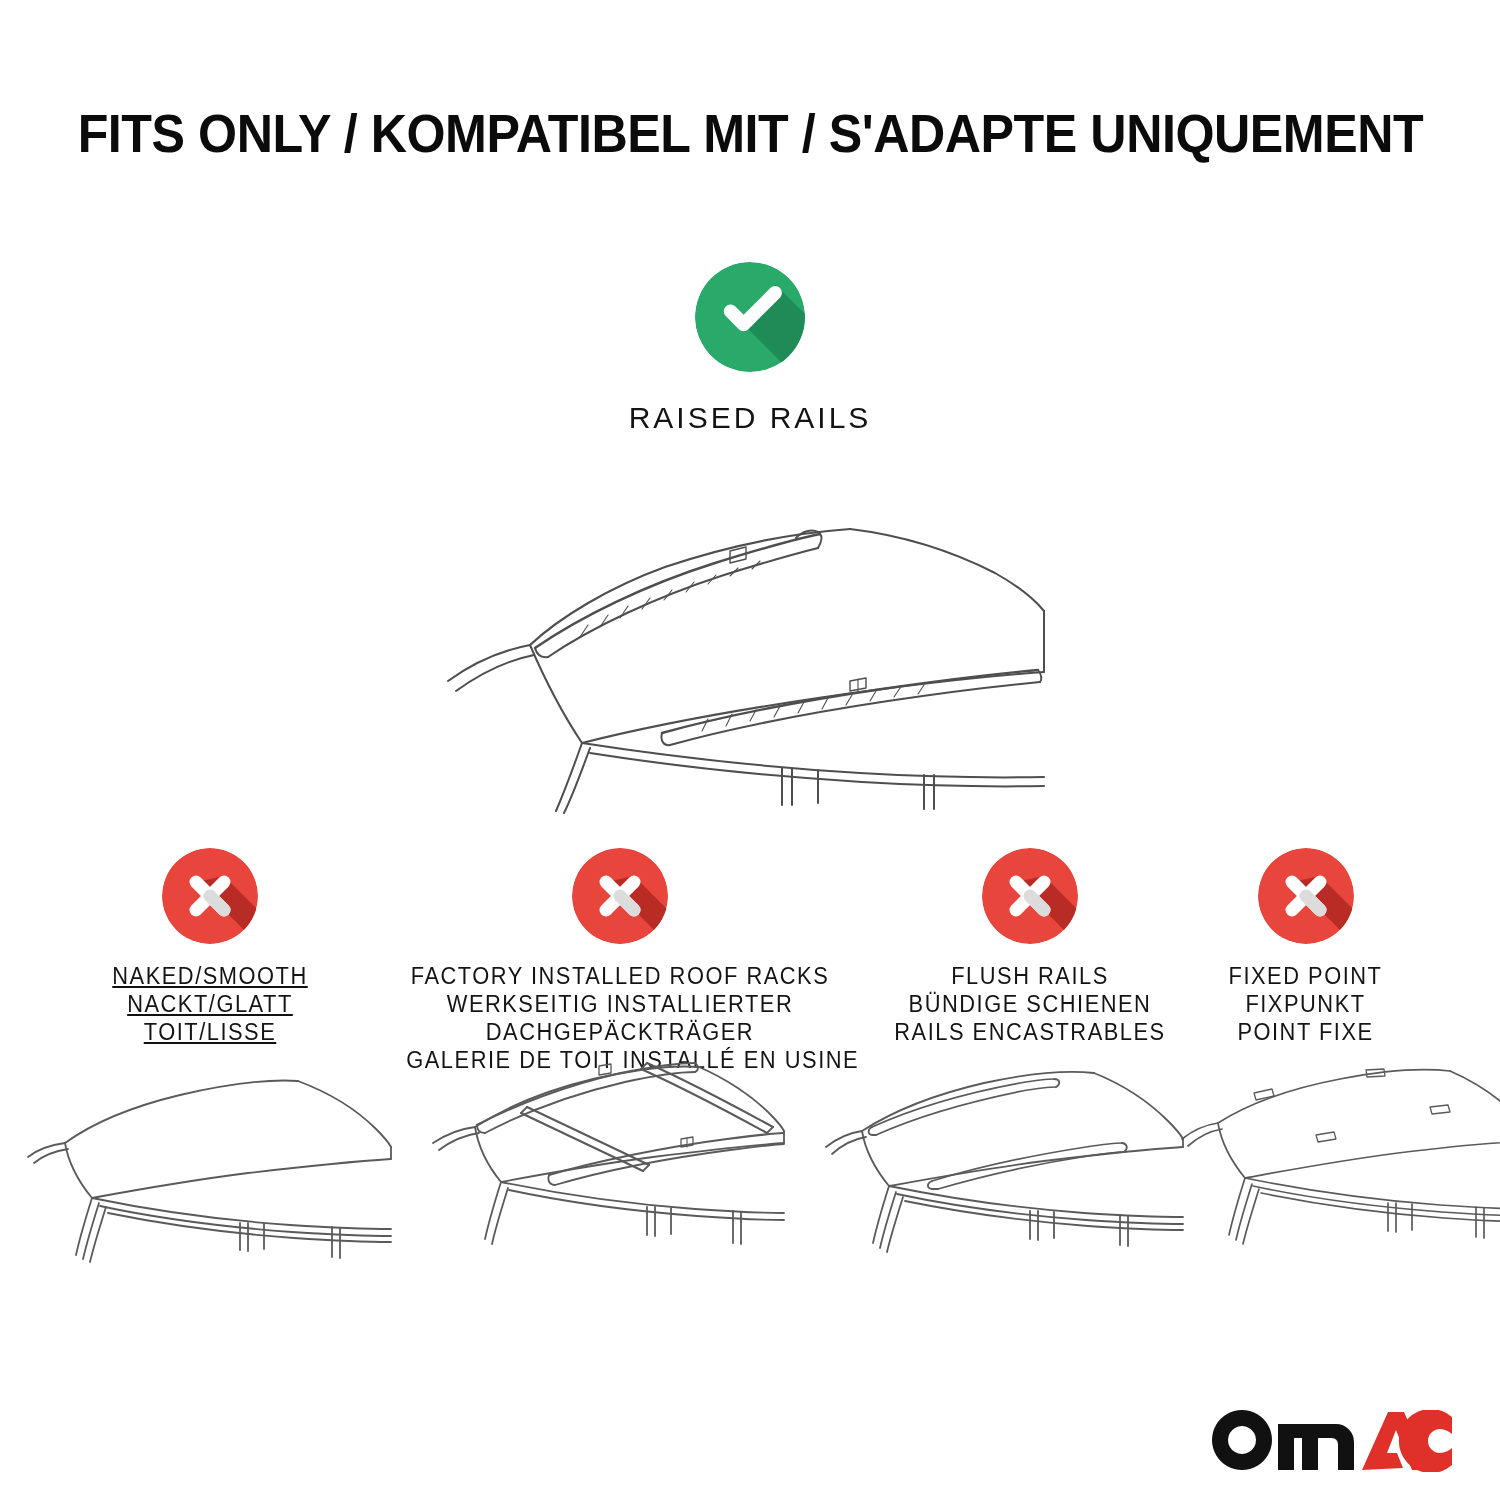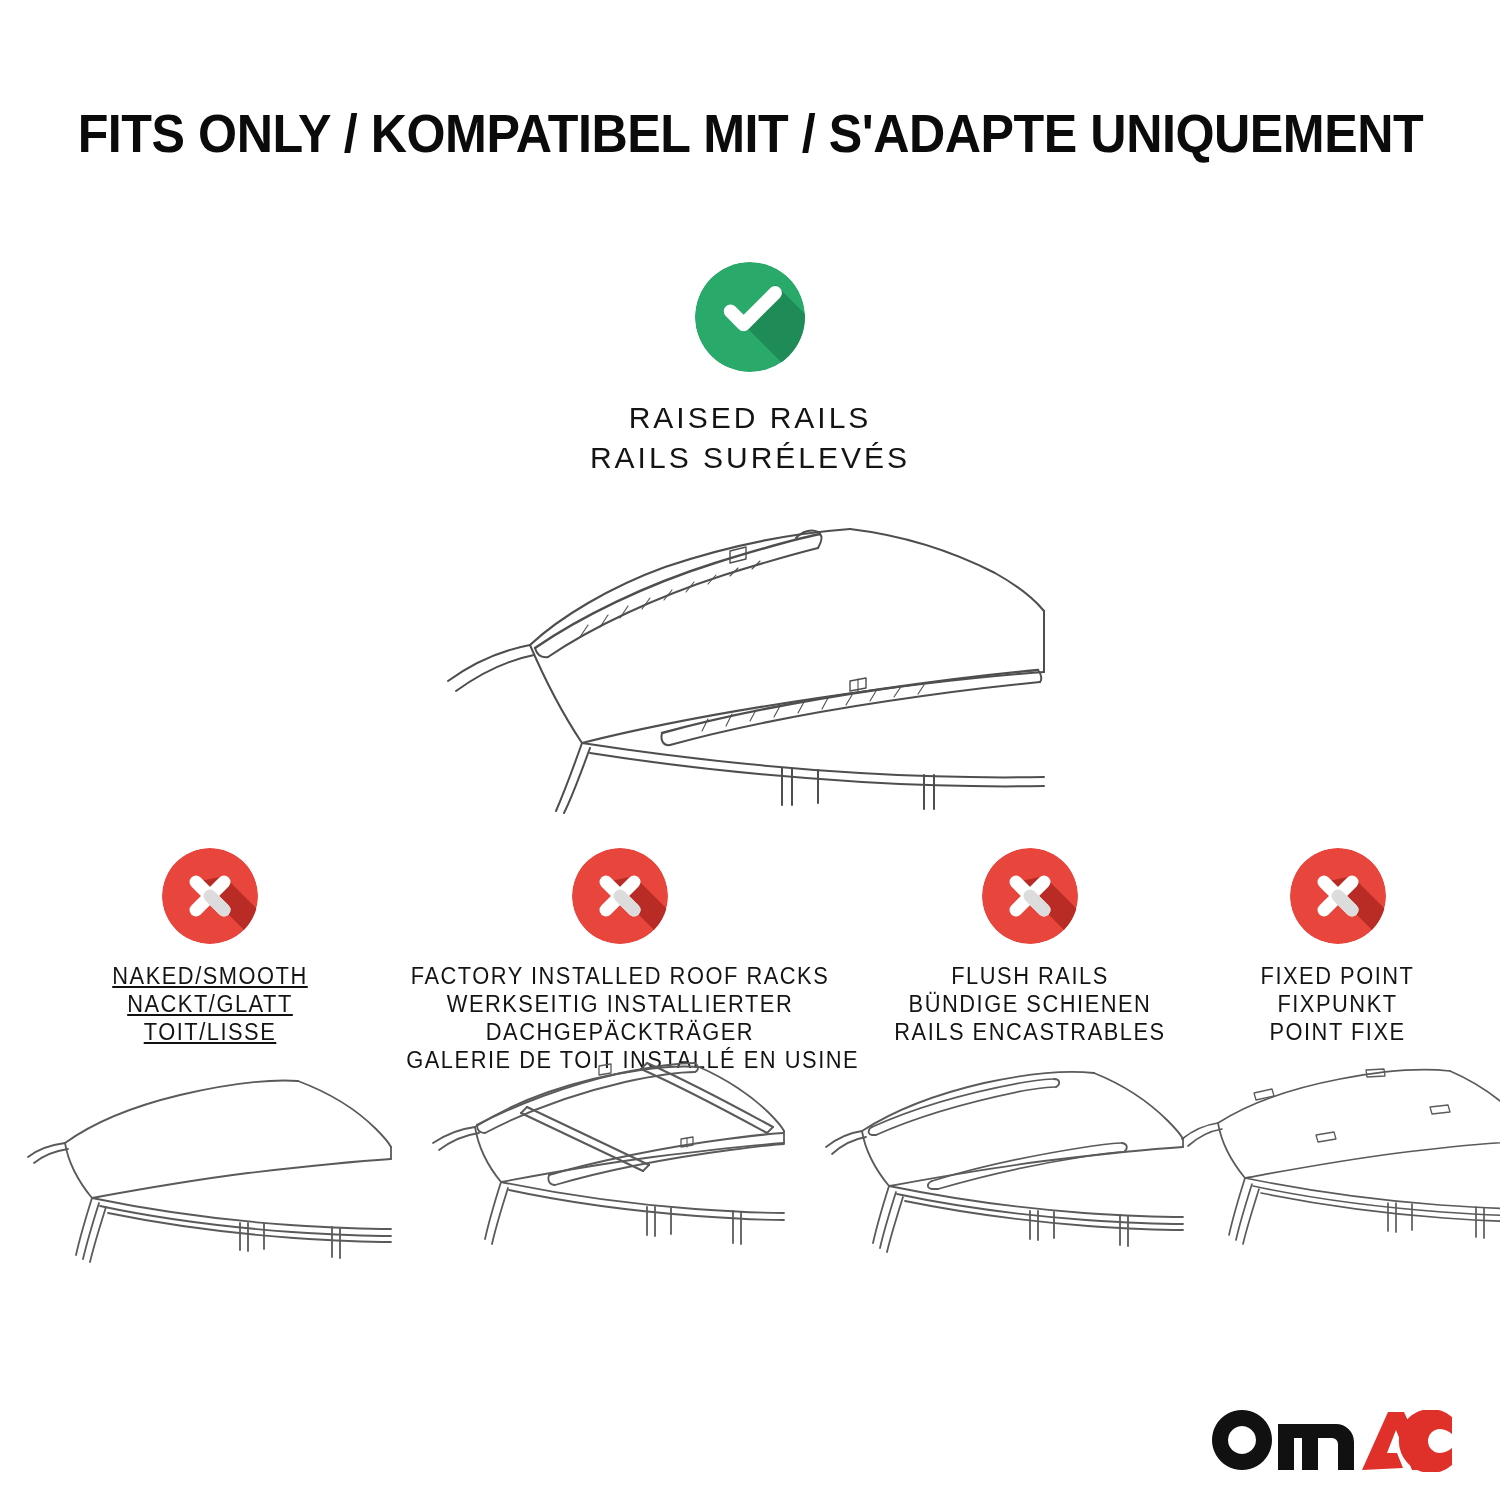--- a/index.html
+++ b/index.html
@@ -148,21 +148,20 @@
 
         <path d="M35.5 49.5 L49 63 L110 124 L110 52 L80.5 22.5 L48.5 54.5 L43 49 Z" fill="#1f8a56" opacity="0.95"></path>
 
         <path d="M30.5 53.8 a6.8 6.8 0 0 1 9.6 -9.6 L48.6 52.8 L75.6 25.8 a6.8 6.8 0 0 1 9.6 9.6 L53.4 67.2 a6.8 6.8 0 0 1 -9.6 0 Z" fill="#ffffff"></path>
       </g>
     </svg>
   </div>
 
   <div id="good-caption" class="caption">
     <div>RAISED RAILS</div>
-    <div>RAILS SURÉLEVÉS</div>
   </div>
 </div>
 
 <div id="good-art">
   <svg class="roof-art" width="640" height="310" viewBox="0 0 640 310" fill="none" stroke="#4e4e4e" stroke-width="2" stroke-linecap="round" stroke-linejoin="round">
 
     <path d="M100 140 C130 112 180 82 235 62 C300 40 365 28 420 24" stroke-width="2.2"></path>
     <path d="M420 24 C470 30 520 45 565 68 C590 82 605 95 614 106"></path>
     <path d="M100 140 C112 168 130 205 152 238"></path>
     <path d="M152 238 C215 222 300 206 388 193 C470 181 545 172 614 167"></path>
@@ -295,21 +294,21 @@
       </svg>
     </div>
     <div class="bad-caption">
       <div>FACTORY INSTALLED ROOF RACKS</div>
       <div>WERKSEITIG INSTALLIERTER</div>
       <div>DACHGEPÄCKTRÄGER</div>
       <div>GALERIE DE TOIT INSTALLÉ EN USINE</div>
     </div>
   </div>
 
-  <div class="bad-col" style="left:1200px; width:275px;">
+  <div class="bad-col" style="left:1168px; width:275px;">
     <div class="x-icon-wrap">
       <svg width="96" height="96" viewBox="0 0 96 96">
         <defs>
             <clipPath id="xc3">
               <circle cx="48" cy="48" r="48"></circle>
             </clipPath>
           </defs>
         <g clip-path="url(#xc3)">
           <circle cx="48" cy="48" r="48" fill="#e8453c"></circle>
           <path d="M34 34 L96 96 L96 62 L62 28 Z" fill="#b32a24" opacity="0.92"></path>

